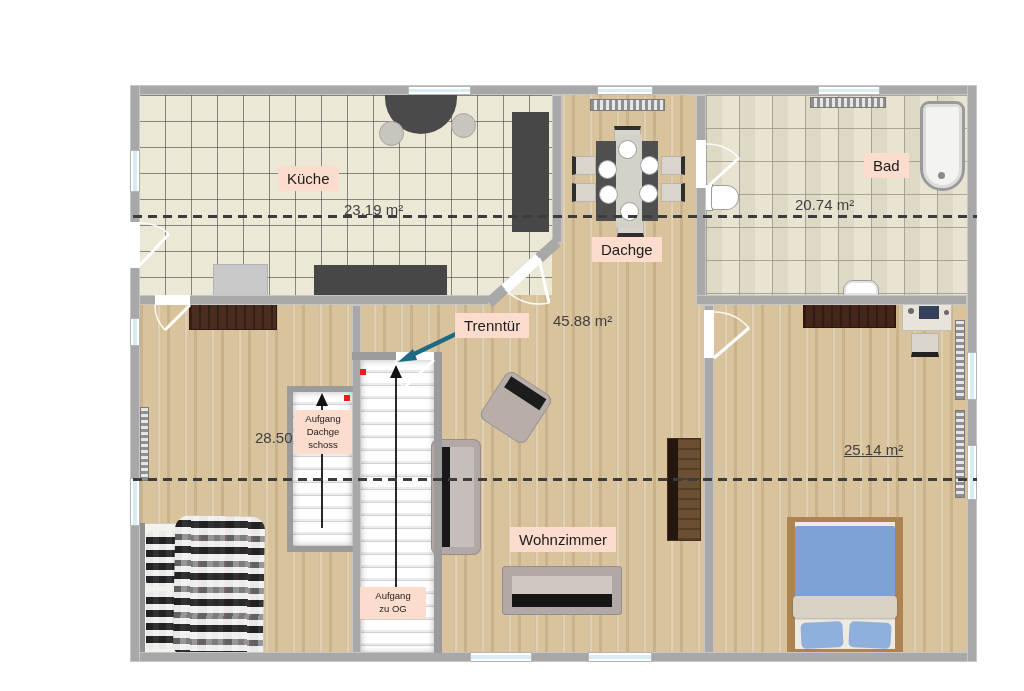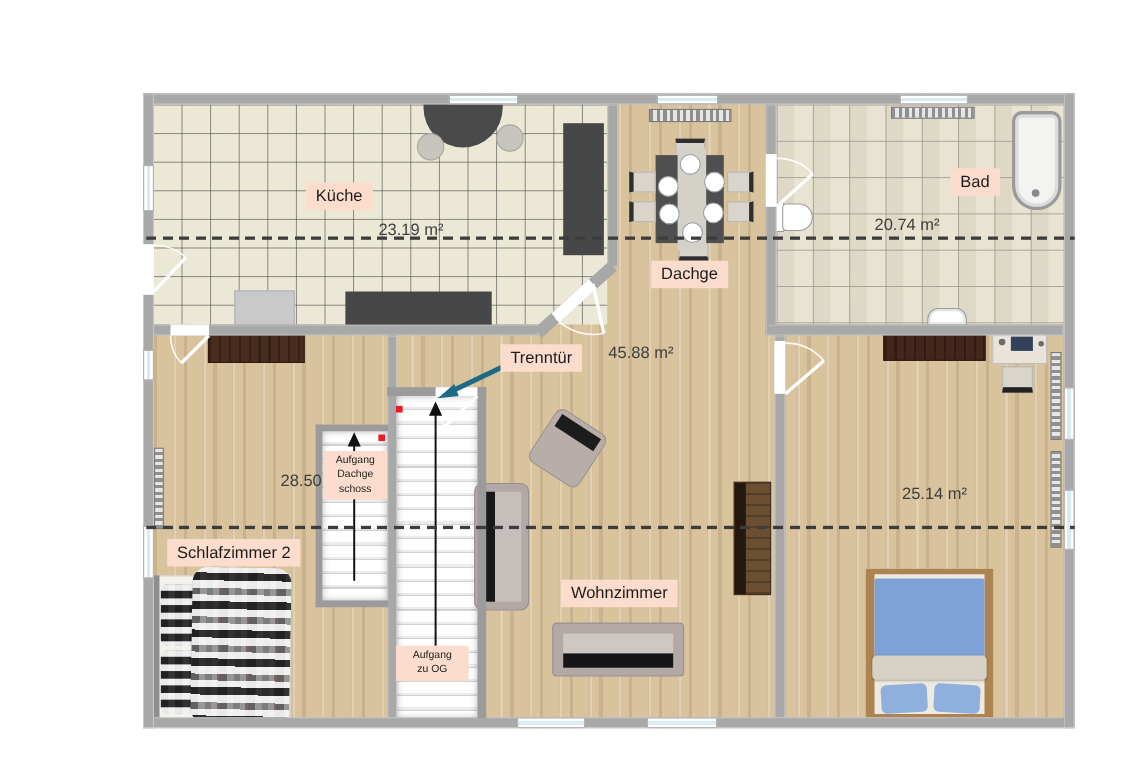--- a/index.html
+++ b/index.html
@@ -215,25 +215,24 @@
 
   <div class="abs lbl" style="left:592px;top:237px;">Dachge</div>
 
   <div class="abs lbl" style="left:864px;top:153px;">Bad</div>
   <div class="abs area" style="left:795px;top:196px;">20.74 m²</div>
 
   <div class="abs lbl" style="left:455px;top:313px;text-align:right;">Trenntür</div>
   <div class="abs area" style="left:553px;top:312px;">45.88 m²</div>
 
   <div class="abs area" style="left:255px;top:429px;">28.50</div>
-  <div class="abs lbl" style="left:152px;top:490px;">Schlafzimmer 2</div>
 
   <div class="abs lbl-sm pre" style="left:294px;top:410px;width:58px;">Aufgang
 Dachge
 schoss</div>
   <div class="abs lbl-sm pre" style="left:360px;top:587px;width:66px;">Aufgang
 zu OG</div>
 
   <div class="abs lbl" style="left:510px;top:527px;">Wohnzimmer</div>
 
-  <div class="abs area" style="left:820px;top:441px;">25.14 m²</div>
+  <div class="abs area" style="left:844px;top:441px;text-decoration:underline;">25.14 m²</div>
 
 </div>
 
 </body></html>

